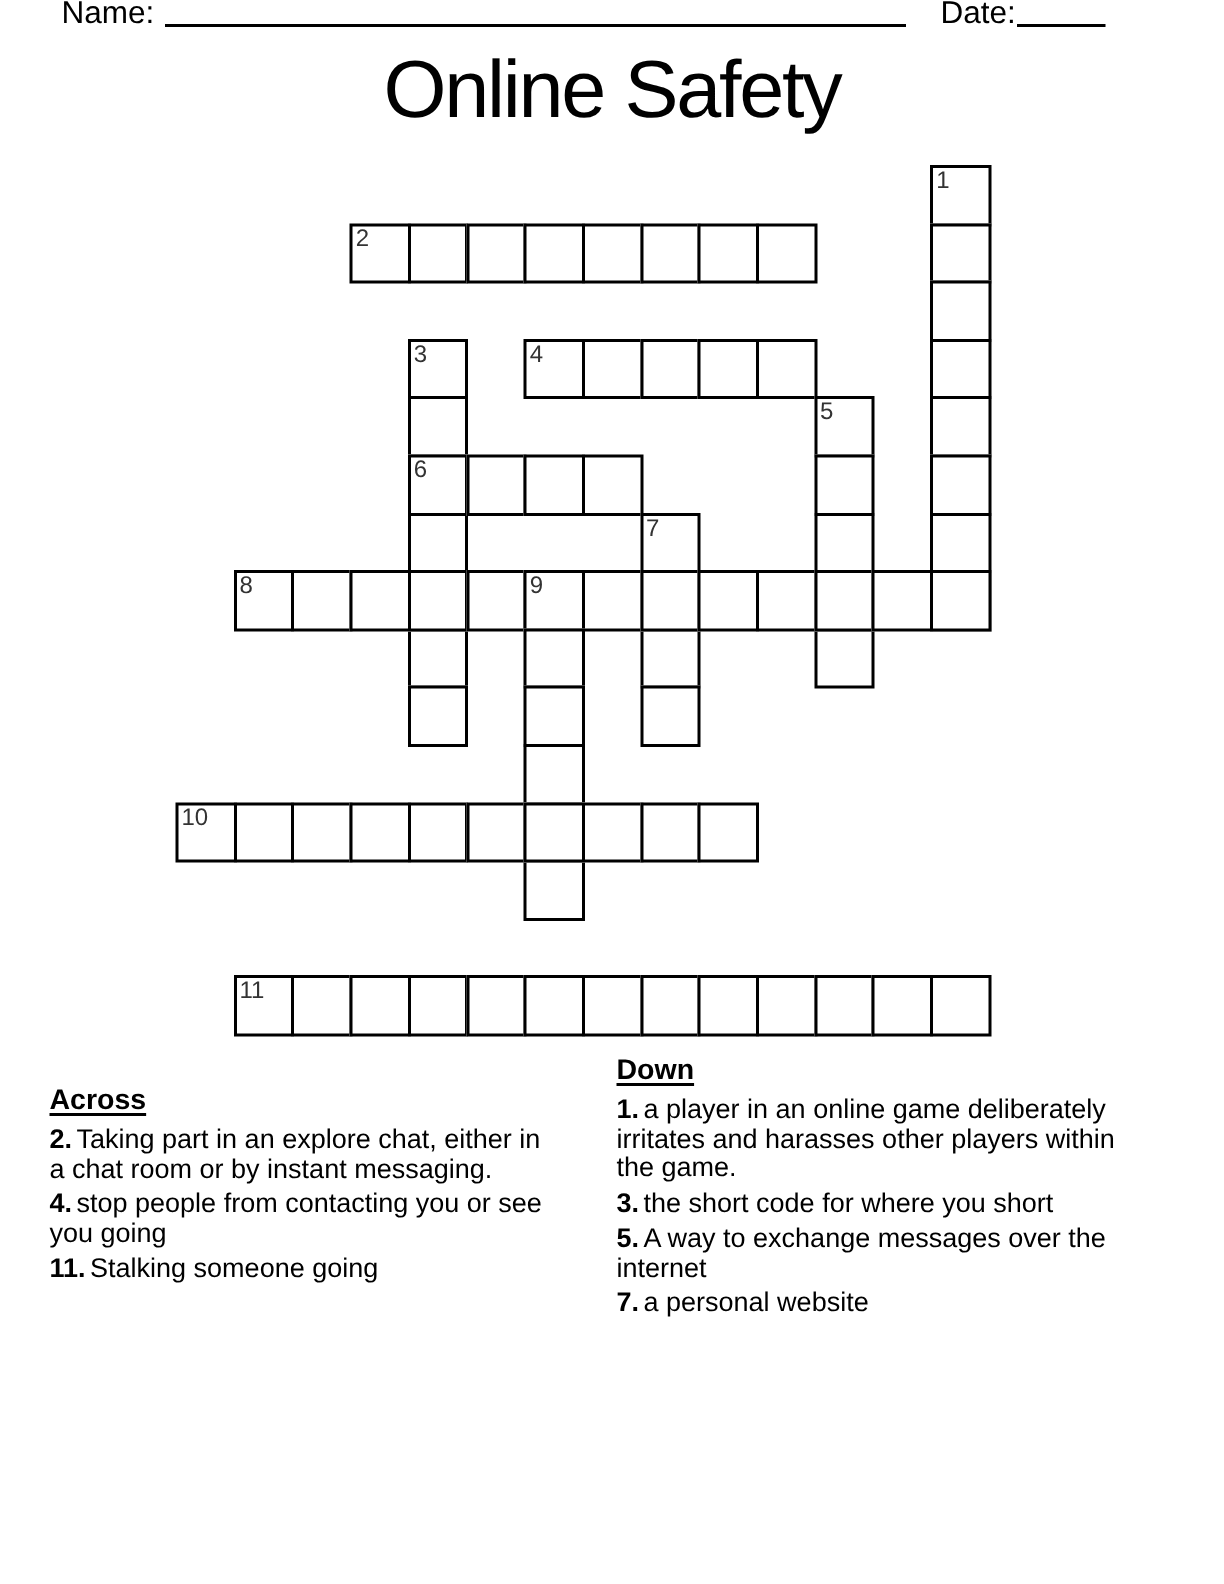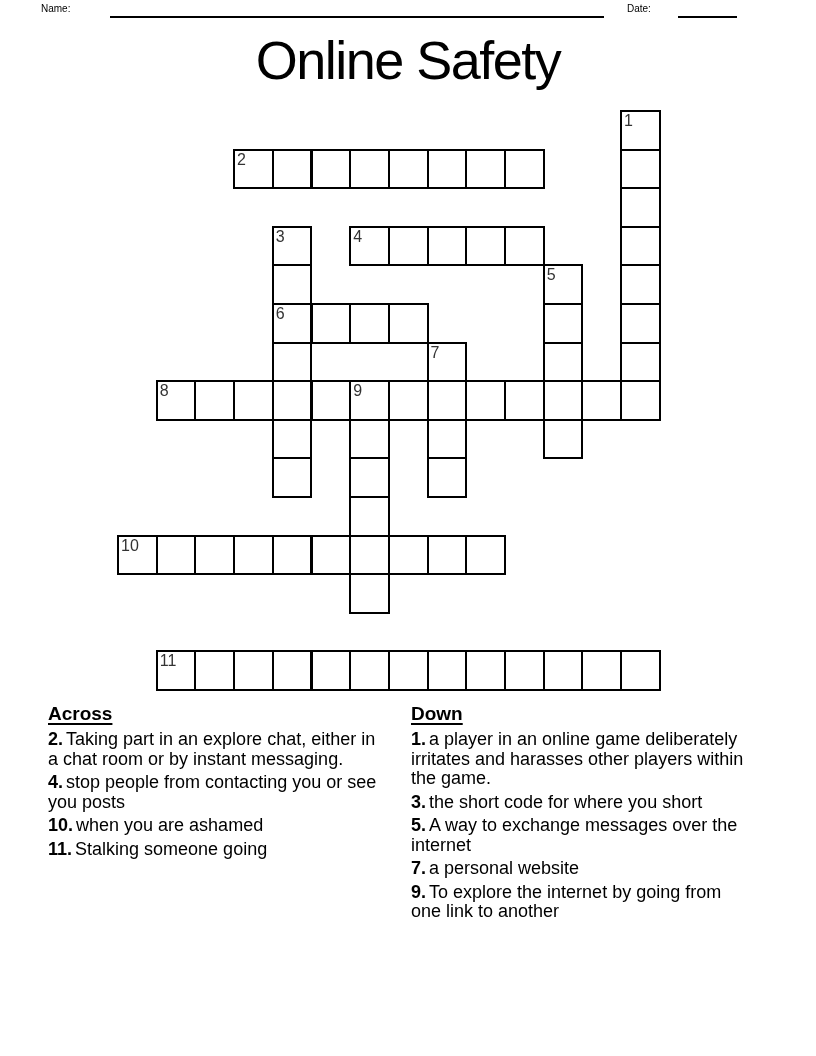--- a/index.html
+++ b/index.html
@@ -8,21 +8,21 @@
     position:relative;
     width:816px; height:1056px;
     background:#fff;
     font-family:"Liberation Sans", sans-serif;
     color:#000;
     overflow:hidden;
   }
   
   .topbar-label {
     position:absolute;
-    font-size:10px; line-height:16px;
+    font-size:21px; line-height:16px;
     color:#000;
     white-space:nowrap;
   }
   .fill-line {
     position:absolute;
     height:17px;
     border-bottom:2px solid #000;
   }
   #name-label { left:41px; top:1px; }
   #name-line  { left:110px; top:1px; width:494px; }
@@ -50,21 +50,21 @@
   }
   .cell-num {
     position:absolute;
     left:2px; top:0px;
     font-size:16px; line-height:18px;
     color:#333;
   }
 
   
   .clue-col { position:absolute; top:703px; }
-  #across-col { left:48px;  width:333px; }
+  #across-col { left:33px;  width:333px;margin-top:20px; }
   #down-col   { left:411px; width:341px; }
   .clue-heading {
     font-size:19px; line-height:21px;
     font-weight:bold;
     text-decoration:underline;
     text-decoration-thickness:2px;
     text-underline-offset:3px;
     margin-bottom:6px;
     color:#000;
   }
@@ -192,30 +192,28 @@
       <div class="cell" style="left: 504px; top: 650.4px;"></div>
       <div class="cell" style="left: 542.7px; top: 650.4px;"></div>
       <div class="cell" style="left: 581.4px; top: 650.4px;"></div>
       <div class="cell" style="left: 620.1px; top: 650.4px;"></div>
     </div>
 
   <div class="clue-col" id="across-col">
     <div class="clue-heading">Across</div>
     <div id="across-list">
         <div class="clue"><span class="clue-num">2.</span><span>Taking part in an explore chat, either in a chat room or by instant messaging.</span></div>
-        <div class="clue"><span class="clue-num">4.</span><span>stop people from contacting you or see you posts</span></div>
-        <div class="clue"><span class="clue-num">10.</span><span>when you are ashamed</span></div>
+        <div class="clue"><span class="clue-num">4.</span><span>stop people from contacting you or see you going</span></div>
         <div class="clue"><span class="clue-num">11.</span><span>Stalking someone going</span></div>
       </div>
   </div>
 
   <div class="clue-col" id="down-col">
     <div class="clue-heading">Down</div>
     <div id="down-list">
         <div class="clue"><span class="clue-num">1.</span><span>a player in an online game deliberately irritates and harasses other players within the game.</span></div>
         <div class="clue"><span class="clue-num">3.</span><span>the short code for where you short</span></div>
         <div class="clue"><span class="clue-num">5.</span><span>A way to exchange messages over the internet</span></div>
         <div class="clue"><span class="clue-num">7.</span><span>a personal website</span></div>
-        <div class="clue"><span class="clue-num">9.</span><span>To explore the internet by going from one link to another</span></div>
       </div>
   </div>
 
 </div>
 
 </body></html>

